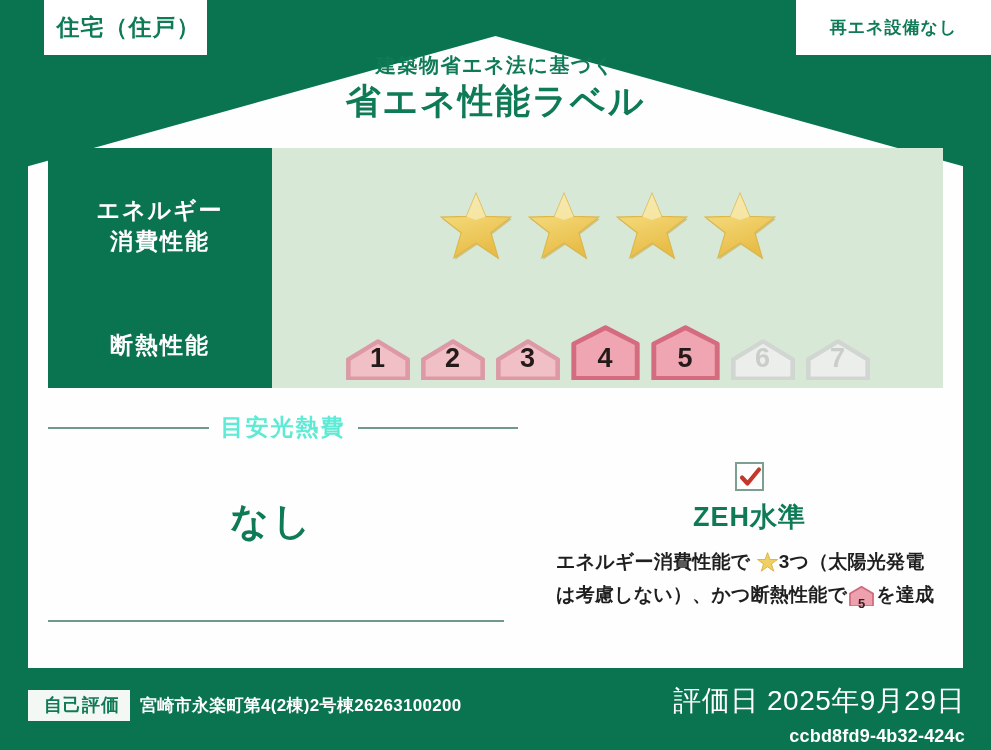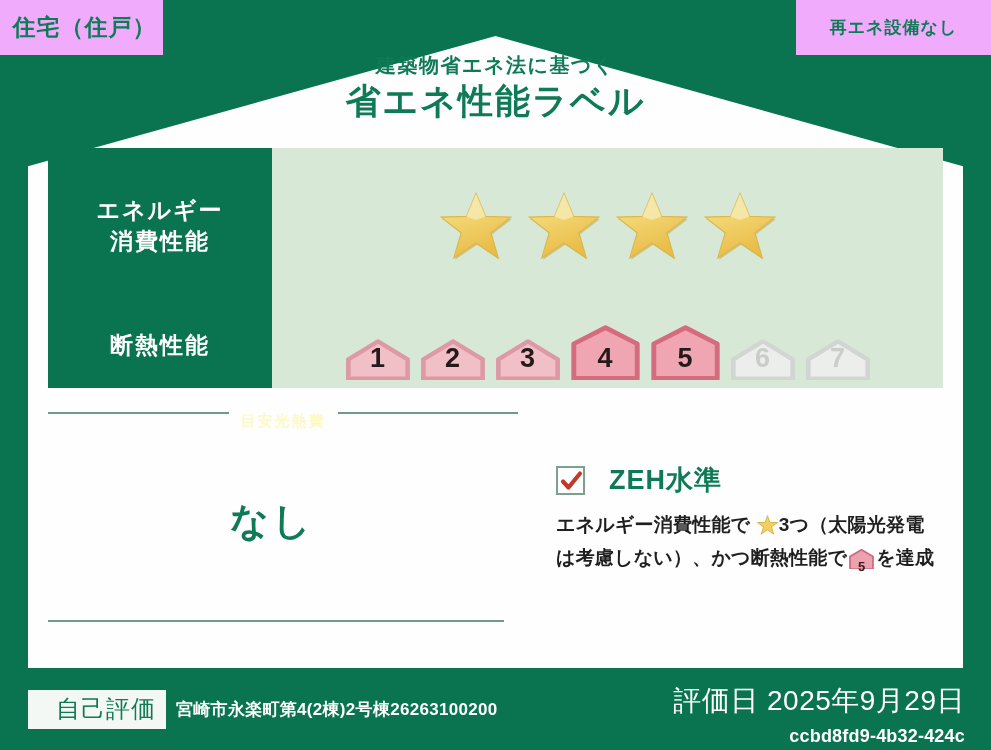--- a/index.html
+++ b/index.html
@@ -11,25 +11,25 @@
   }
   #label-root {
     position: relative;
     width: 991px; height: 750px;
     background: #0a7350;
   }
 
   
   .corner-badge {
     position: absolute;
-    background: #f0abfc;
+    background: #ffffff;
     color: #0f7a56;
     font-weight: 700;
     letter-spacing: 1px;
-    display: flex; align-items: center; justify-content: center;
+    display: flex; align-items: center; justify-content: center; margin-left: 44px;
   }
   #badge-dwelling {
     left: 0; top: 0;
     width: 163px; height: 55px;
     font-size: 23px;
     padding-left: 6px;
   }
   #badge-renewable {
     right: 0; top: 0;
     width: 195px; height: 55px;
@@ -126,24 +126,24 @@
     position: absolute;
     left: 48px; top: 404px;
     width: 895px; height: 238px;
     display: flex;
   }
   #cost-col {
     width: 470px; flex: 0 0 470px;
     position: relative;
   }
   #cost-heading {
-    display: flex; 
+    display: flex; align-items: center;
     gap: 12px;
-    color: #fef9c3;
-    font-size: 15px; font-weight: 700; letter-spacing: 2px;
+    color: #5eead4;
+    font-size: 23px; font-weight: 700; letter-spacing: 2px;
     padding-top: 8px;
   }
   #cost-heading .rule {
     flex: 1 1 auto;
     height: 2px;
     background: #6f9a8a;
   }
   #cost-value {
     position: absolute;
     left: 0; right: 22px;
@@ -158,21 +158,21 @@
     top: 216px;
     height: 2px;
     background: #6f9a8a;
   }
   #zeh-col {
     flex: 1 1 auto;
     padding-left: 38px;
     padding-top: 58px;
   }
   #zeh-headline {
-    display: flex; align-items: center; gap: 24px;
+    display: flex; align-items: center; gap: 8px; flex-direction: column;
   }
   #zeh-check {
     width: 29px; height: 29px;
     border: 2px solid #7c9f90;
     background: #ffffff;
     position: relative;
     flex: 0 0 29px;
   }
   #zeh-check svg { position: absolute; left: 2px; top: 2px; }
   #zeh-title {
@@ -203,22 +203,22 @@
     color: #ffffff;
   }
   #footer-left {
     position: absolute;
     left: 28px; top: 22px;
     display: flex; align-items: center; gap: 10px;
   }
   #self-eval-badge {
     background: #f4f8f4;
     color: #0f7a56;
-    font-size: 24px; font-weight: 400; letter-spacing: 1px;
-    padding: 3px 10px 4px 28px;
+    font-size: 18px; font-weight: 700; letter-spacing: 1px;
+    padding: 3px 10px 4px 16px;
   }
   #address-text {
     font-size: 17px; font-weight: 700; letter-spacing: 0.3px;
   }
   #footer-right {
     position: absolute;
     right: 26px; top: 14px;
     text-align: right;
   }
   #eval-date { font-size: 28px; font-weight: 400; letter-spacing: 0.5px; margin-left: 28px; }

